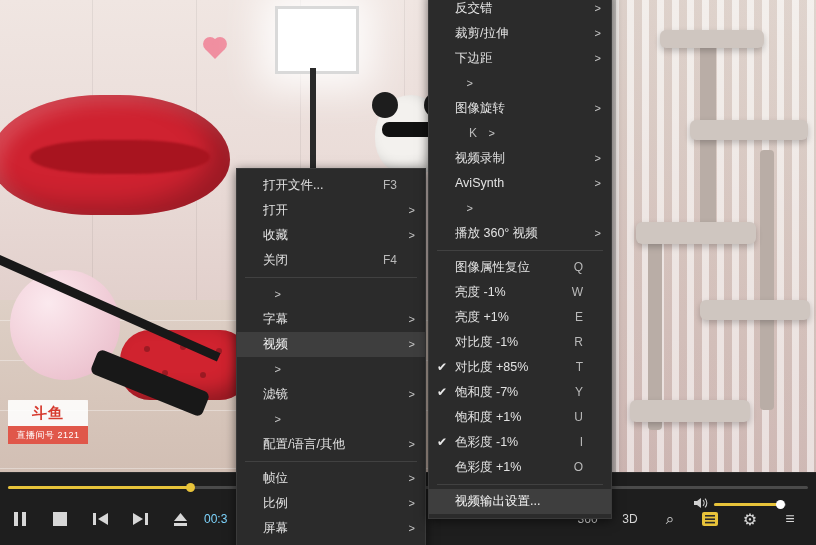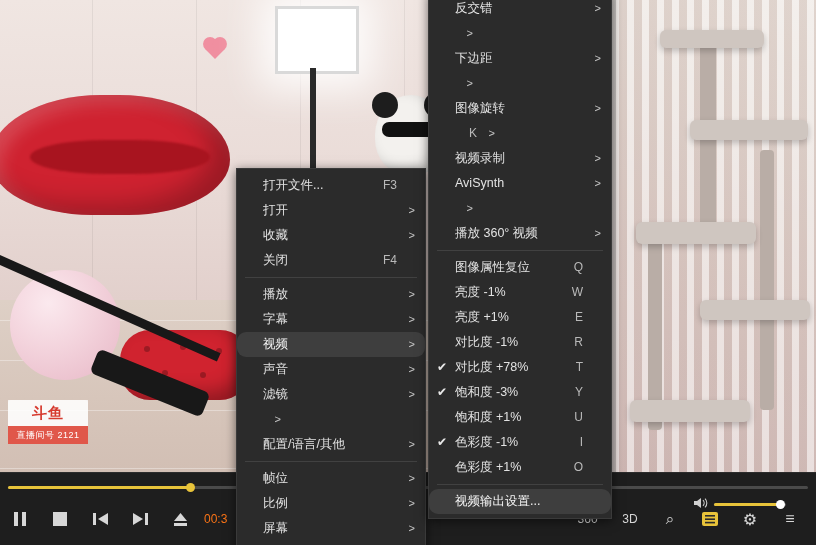--- a/index.html
+++ b/index.html
@@ -65,34 +65,34 @@
   .playerbar{position:absolute;left:0;bottom:0;width:816px;height:72px;background:#1e1e1e;
              border-top:1px solid #2c2c2c;}
   .seek{position:absolute;left:0;top:10px;width:816px;height:8px;}
   .seek-track{position:absolute;left:8px;top:3px;width:800px;height:3px;background:#4a4a4a;border-radius:2px;}
   .seek-fill{position:absolute;left:8px;top:3px;width:182px;height:3px;background:#e8c33a;border-radius:2px;}
   .seek-knob{position:absolute;left:186px;top:0px;width:9px;height:9px;border-radius:50%;background:#e8c33a;}
   .ctrl-row{position:absolute;left:0;top:22px;width:816px;height:48px;display:flex;align-items:center;}
   .btn{width:40px;height:44px;display:flex;align-items:center;justify-content:center;color:#d7d7d7;
        font-size:15px;cursor:default;}
   .btn svg{display:block;}
-  .time{color:#f97316;font-size:12px;margin-left:4px;}
+  .time{color:#7dd3fc;font-size:12px;margin-left:4px;}
   .right-ctrls{margin-left:auto;display:flex;align-items:center;padding-right:6px;}
   .vol{position:absolute;right:28px;top:28px;display:flex;align-items:center;}
   .vol-track{width:72px;height:3px;background:#5a5a5a;border-radius:2px;position:relative;}
   .vol-fill{position:absolute;left:0;top:0;height:3px;width:66px;background:#e8c33a;border-radius:2px;}
   .vol-knob{position:absolute;left:62px;top:-3px;width:9px;height:9px;border-radius:50%;background:#ffffff;}
   .icon-sm{color:#d0d0d0;font-size:13px;}
 
   
   .menu{position:absolute;background:#2b2b2b;border:1px solid #3a3a3a;
         box-shadow:0 2px 10px rgba(0,0,0,.55);padding:4px 0;font-size:12.5px;color:#e2e2e2;}
   .menu .item{position:relative;height:25px;line-height:25px;display:flex;align-items:center;
         padding:0 10px 0 26px;white-space:nowrap;}
-  .menu .item.sel{background:#3e3e3e;color:#f5f5f5;border-radius:9px;}
+  .menu .item.sel{background:#3e3e3e;color:#f5f5f5;}
   .menu .item .label{flex:1;}
   .menu .item .accel{color:#b9b9b9;font-size:12px;padding-left:14px;}
   .menu .item .arrow{color:#c9c9c9;font-size:11px;width:10px;text-align:right;padding-left:8px;}
   .menu .item .check{position:absolute;left:8px;top:0;line-height:25px;color:#e8e8e8;font-size:12px;}
   .menu .sep{height:1px;background:#414141;margin:4px 8px;}
 
   #menu-file{left:236px;top:168px;width:188px;}
   #menu-video{left:428px;top:-9px;width:182px;}
 </style>
 </head>
@@ -256,33 +256,31 @@
         <span class="label">收藏</span>
         <span class="arrow">&gt;</span>
       </div>
       <div class="item">
         <span class="label">关闭</span>
         <span class="accel">F4</span>
         <span class="arrow"></span>
       </div>
       <div class="sep"></div>
       <div class="item">
-        <span class="label">播放</span>
         <span class="arrow">&gt;</span>
       </div>
       <div class="item">
         <span class="label">字幕</span>
         <span class="arrow">&gt;</span>
       </div>
       <div class="item sel">
         <span class="label">视频</span>
         <span class="arrow">&gt;</span>
       </div>
       <div class="item">
-        <span class="label">声音</span>
         <span class="arrow">&gt;</span>
       </div>
       <div class="item">
         <span class="label">滤镜</span>
         <span class="arrow">&gt;</span>
       </div>
       <div class="item">
         <span class="arrow">&gt;</span>
       </div>
       <div class="item">
@@ -308,20 +306,21 @@
         <span class="arrow"></span>
       </div>
     </div>
 
   <div class="menu" id="menu-video">
       <div class="item">
         <span class="label">反交错</span>
         <span class="arrow">&gt;</span>
       </div>
       <div class="item">
+        <span class="label">裁剪/拉伸</span>
         <span class="arrow">&gt;</span>
       </div>
       <div class="item">
         <span class="label">下边距</span>
         <span class="arrow">&gt;</span>
       </div>
       <div class="item">
         <span class="arrow">&gt;</span>
       </div>
       <div class="item">
@@ -363,27 +362,27 @@
         <span class="accel">E</span>
         <span class="arrow"></span>
       </div>
       <div class="item">
         <span class="label">对比度 -1%</span>
         <span class="accel">R</span>
         <span class="arrow"></span>
       </div>
       <div class="item">
         <span class="check">✔</span>
-        <span class="label">对比度 +78%</span>
+        <span class="label">对比度 +85%</span>
         <span class="accel">T</span>
         <span class="arrow"></span>
       </div>
       <div class="item">
         <span class="check">✔</span>
-        <span class="label">饱和度 -3%</span>
+        <span class="label">饱和度 -7%</span>
         <span class="accel">Y</span>
         <span class="arrow"></span>
       </div>
       <div class="item">
         <span class="label">饱和度 +1%</span>
         <span class="accel">U</span>
         <span class="arrow"></span>
       </div>
       <div class="item">
         <span class="check">✔</span>

